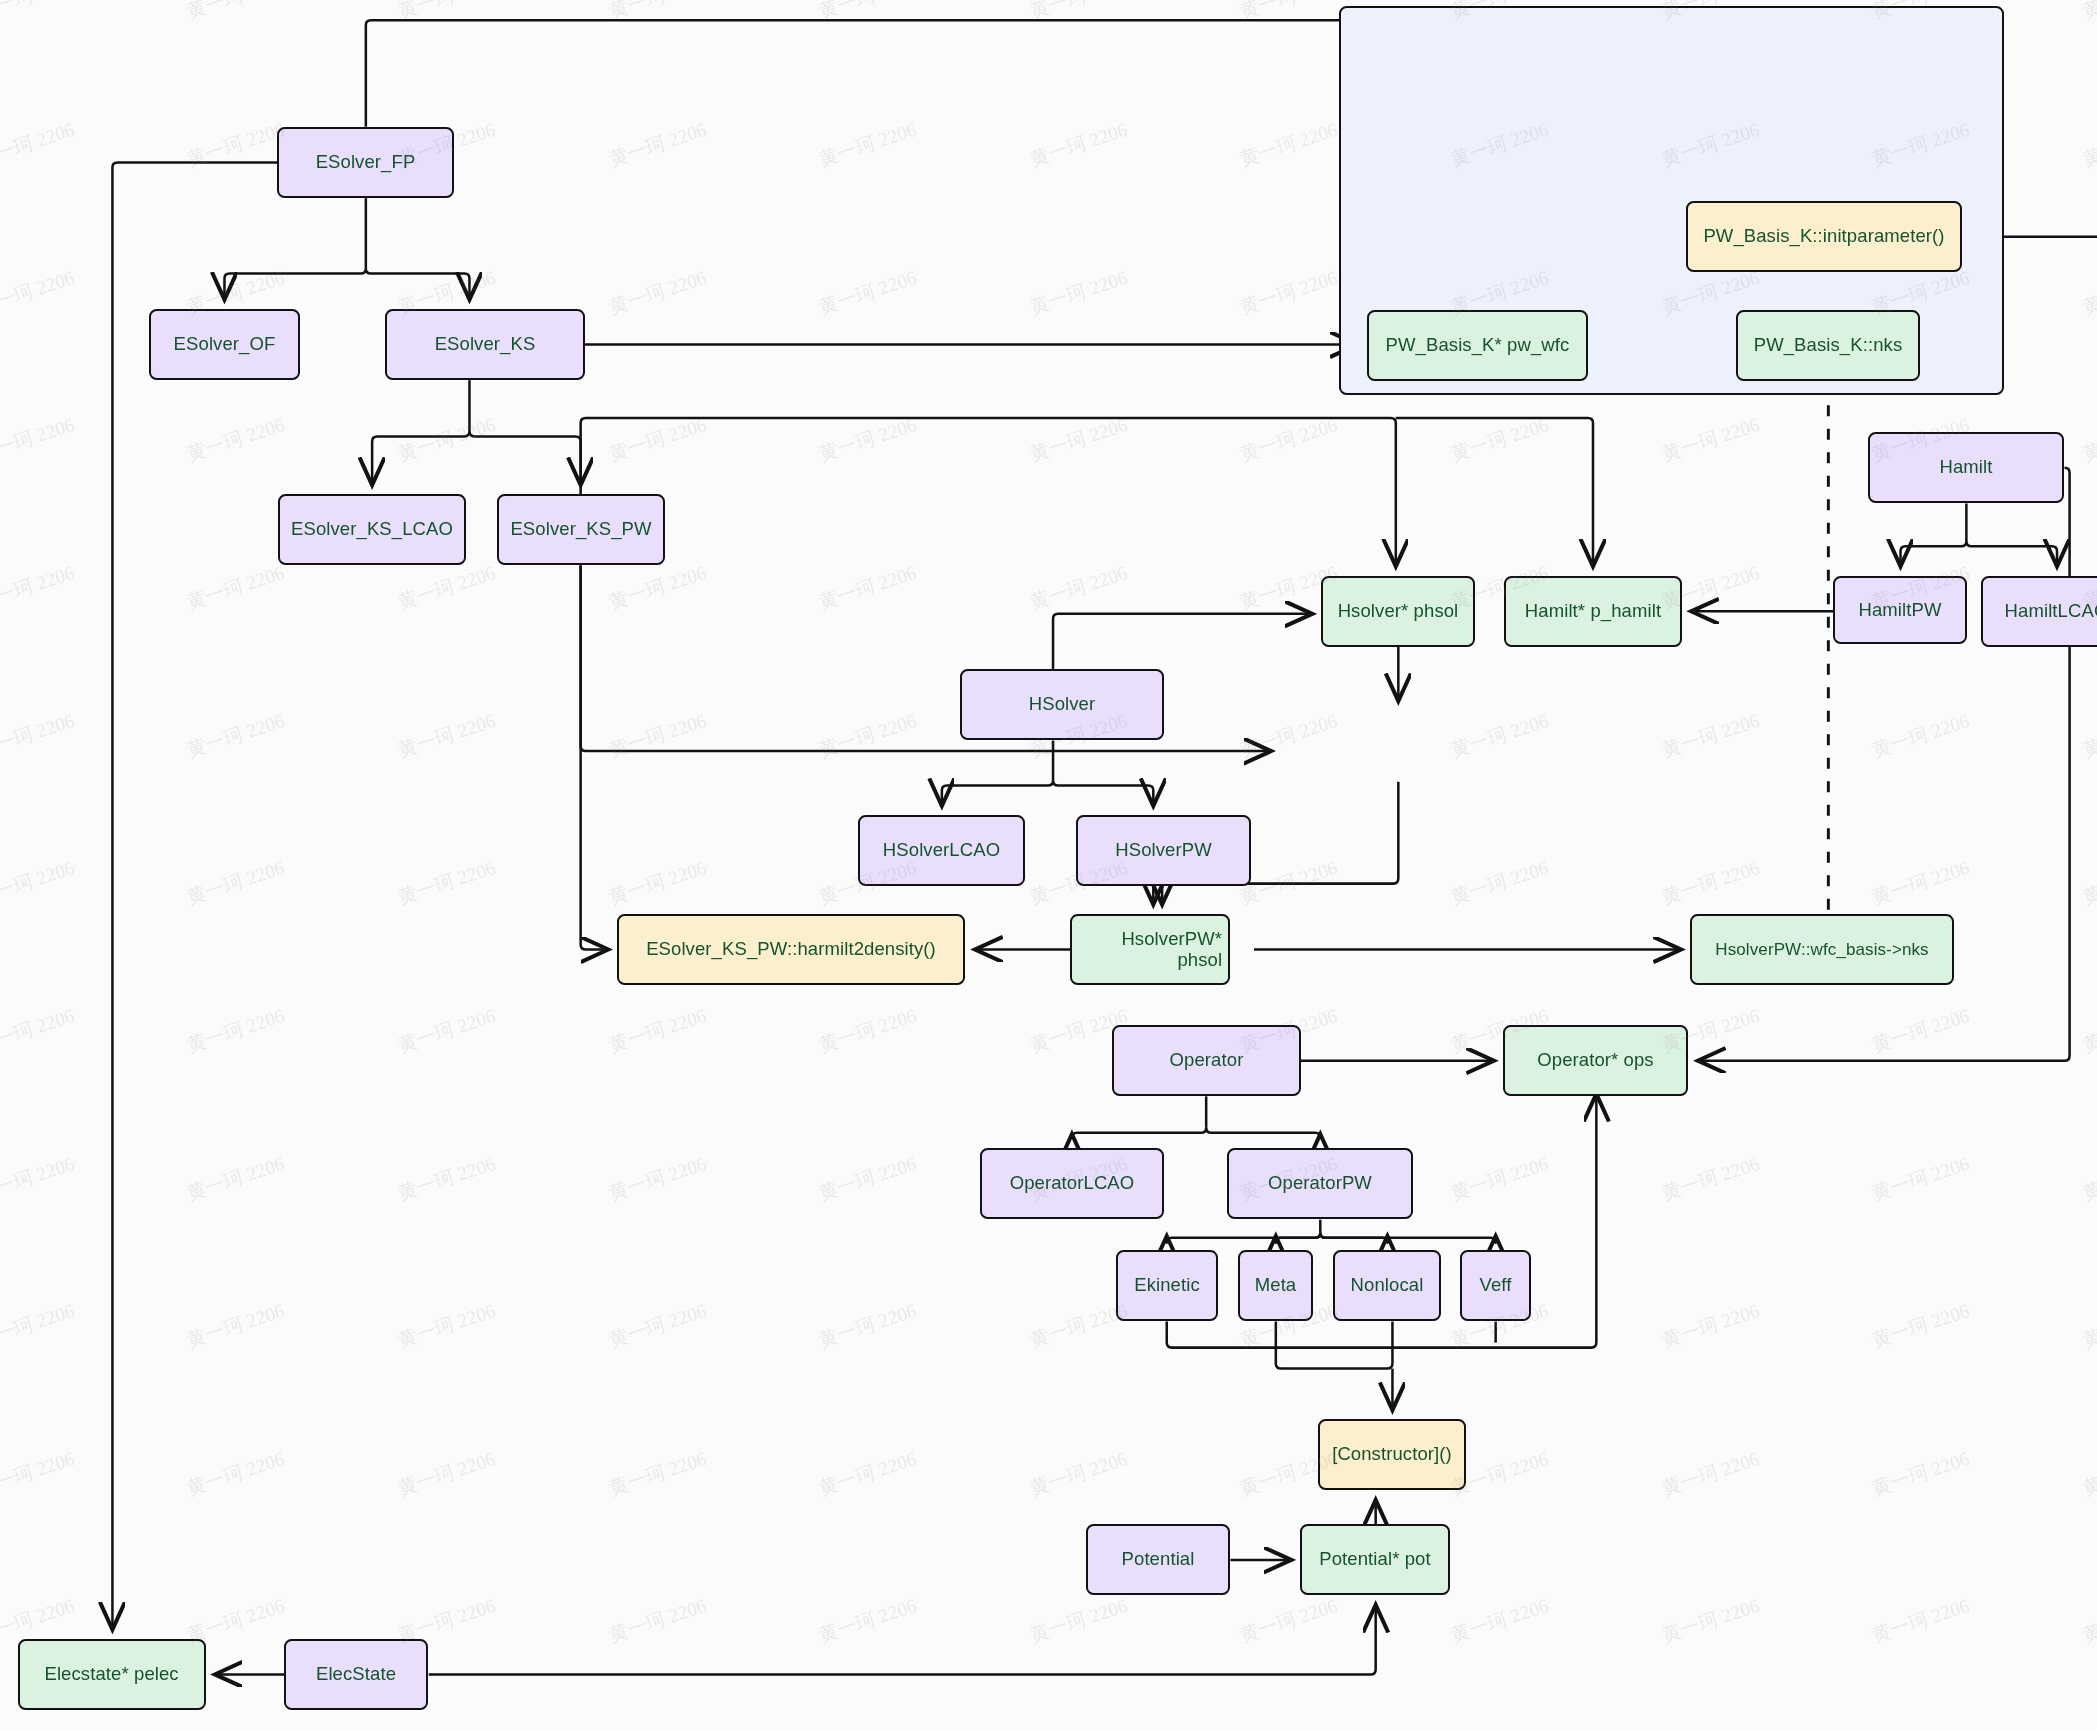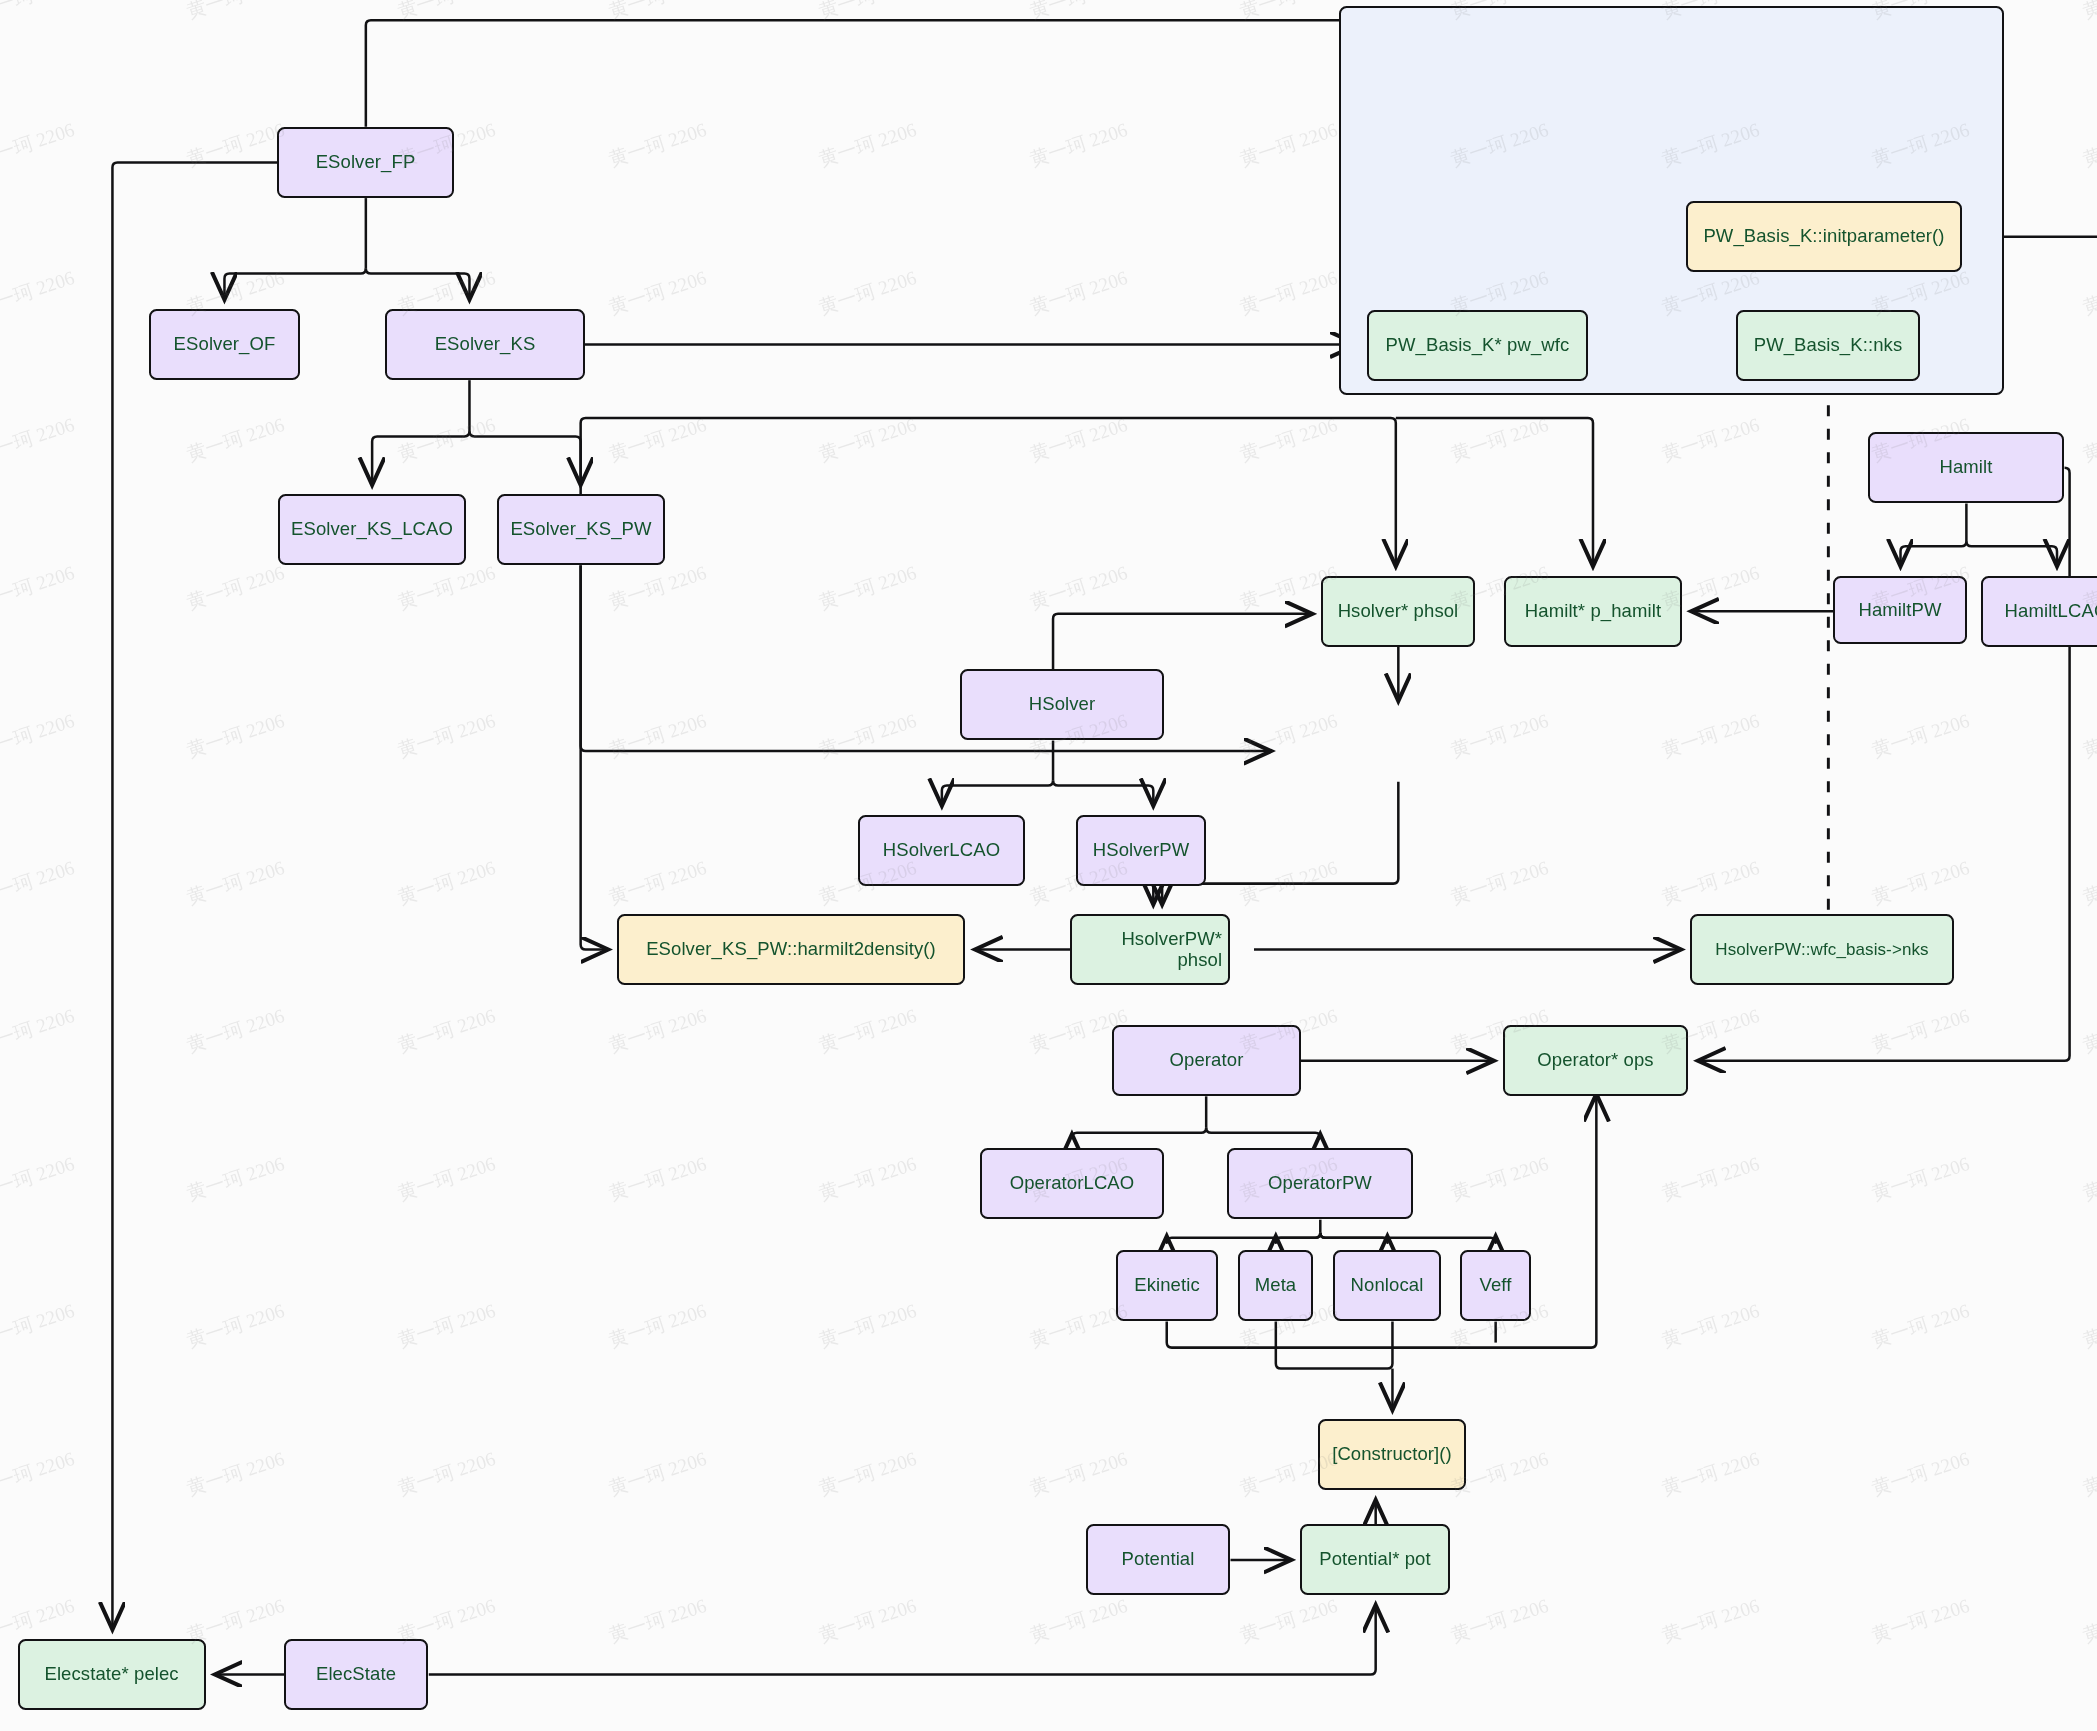--- a/index.html
+++ b/index.html
@@ -138,21 +138,21 @@
 
   <div class="container" style="left:1339px;top:5.9px;width:665px;height:389px;"></div>
 
   <div class="node purple" style="left:277px;top:127px;width:177px;height:71px;">ESolver_FP</div>
   <div class="node purple" style="left:149px;top:309px;width:151px;height:71px;">ESolver_OF</div>
   <div class="node purple" style="left:385px;top:309px;width:200px;height:71px;">ESolver_KS</div>
   <div class="node purple" style="left:278px;top:494px;width:188px;height:71px;">ESolver_KS_LCAO</div>
   <div class="node purple" style="left:497px;top:494px;width:168px;height:71px;">ESolver_KS_PW</div>
   <div class="node purple" style="left:960px;top:669px;width:204px;height:71px;">HSolver</div>
   <div class="node purple" style="left:858px;top:815px;width:167px;height:71px;">HSolverLCAO</div>
-  <div class="node purple" style="left:1076px;top:815px;width:130px;height:71px;">HSolverPW</div>
+  <div class="node purple" style="left:1076px;top:815px;width:175px;height:71px;">HSolverPW</div>
   <div class="node purple" style="left:1868px;top:432px;width:196px;height:71px;">Hamilt</div>
   <div class="node purple" style="left:1833px;top:576px;width:134px;height:68px;">HamiltPW</div>
   <div class="node purple" style="left:1981px;top:576px;width:151px;height:71px;">HamiltLCAO</div>
   <div class="node purple" style="left:1112px;top:1025px;width:189px;height:71px;">Operator</div>
   <div class="node purple" style="left:980px;top:1148px;width:184px;height:71px;">OperatorLCAO</div>
   <div class="node purple" style="left:1227px;top:1148px;width:186px;height:71px;">OperatorPW</div>
   <div class="node purple" style="left:1116px;top:1250px;width:102px;height:71px;">Ekinetic</div>
   <div class="node purple" style="left:1238px;top:1250px;width:75px;height:71px;">Meta</div>
   <div class="node purple" style="left:1333px;top:1250px;width:108px;height:71px;">Nonlocal</div>
   <div class="node purple" style="left:1460px;top:1250px;width:71px;height:71px;">Veff</div>

